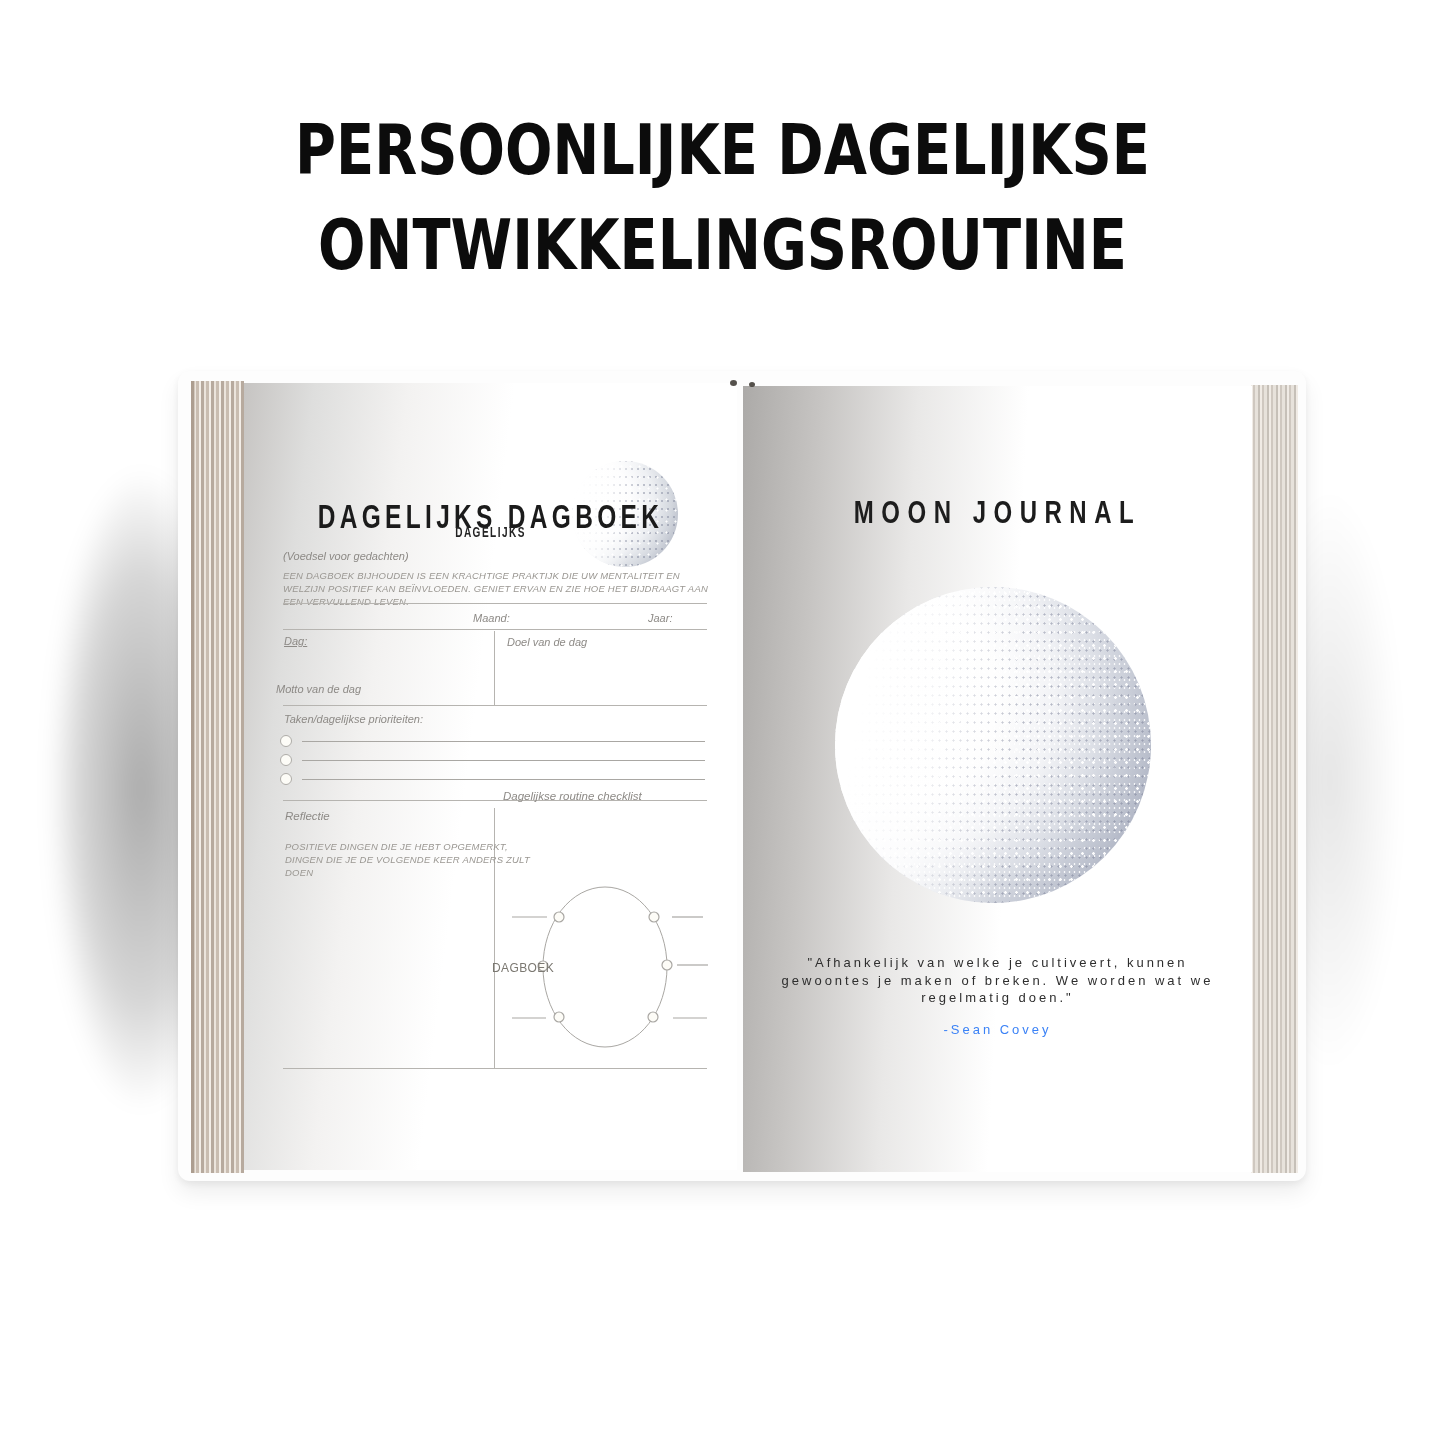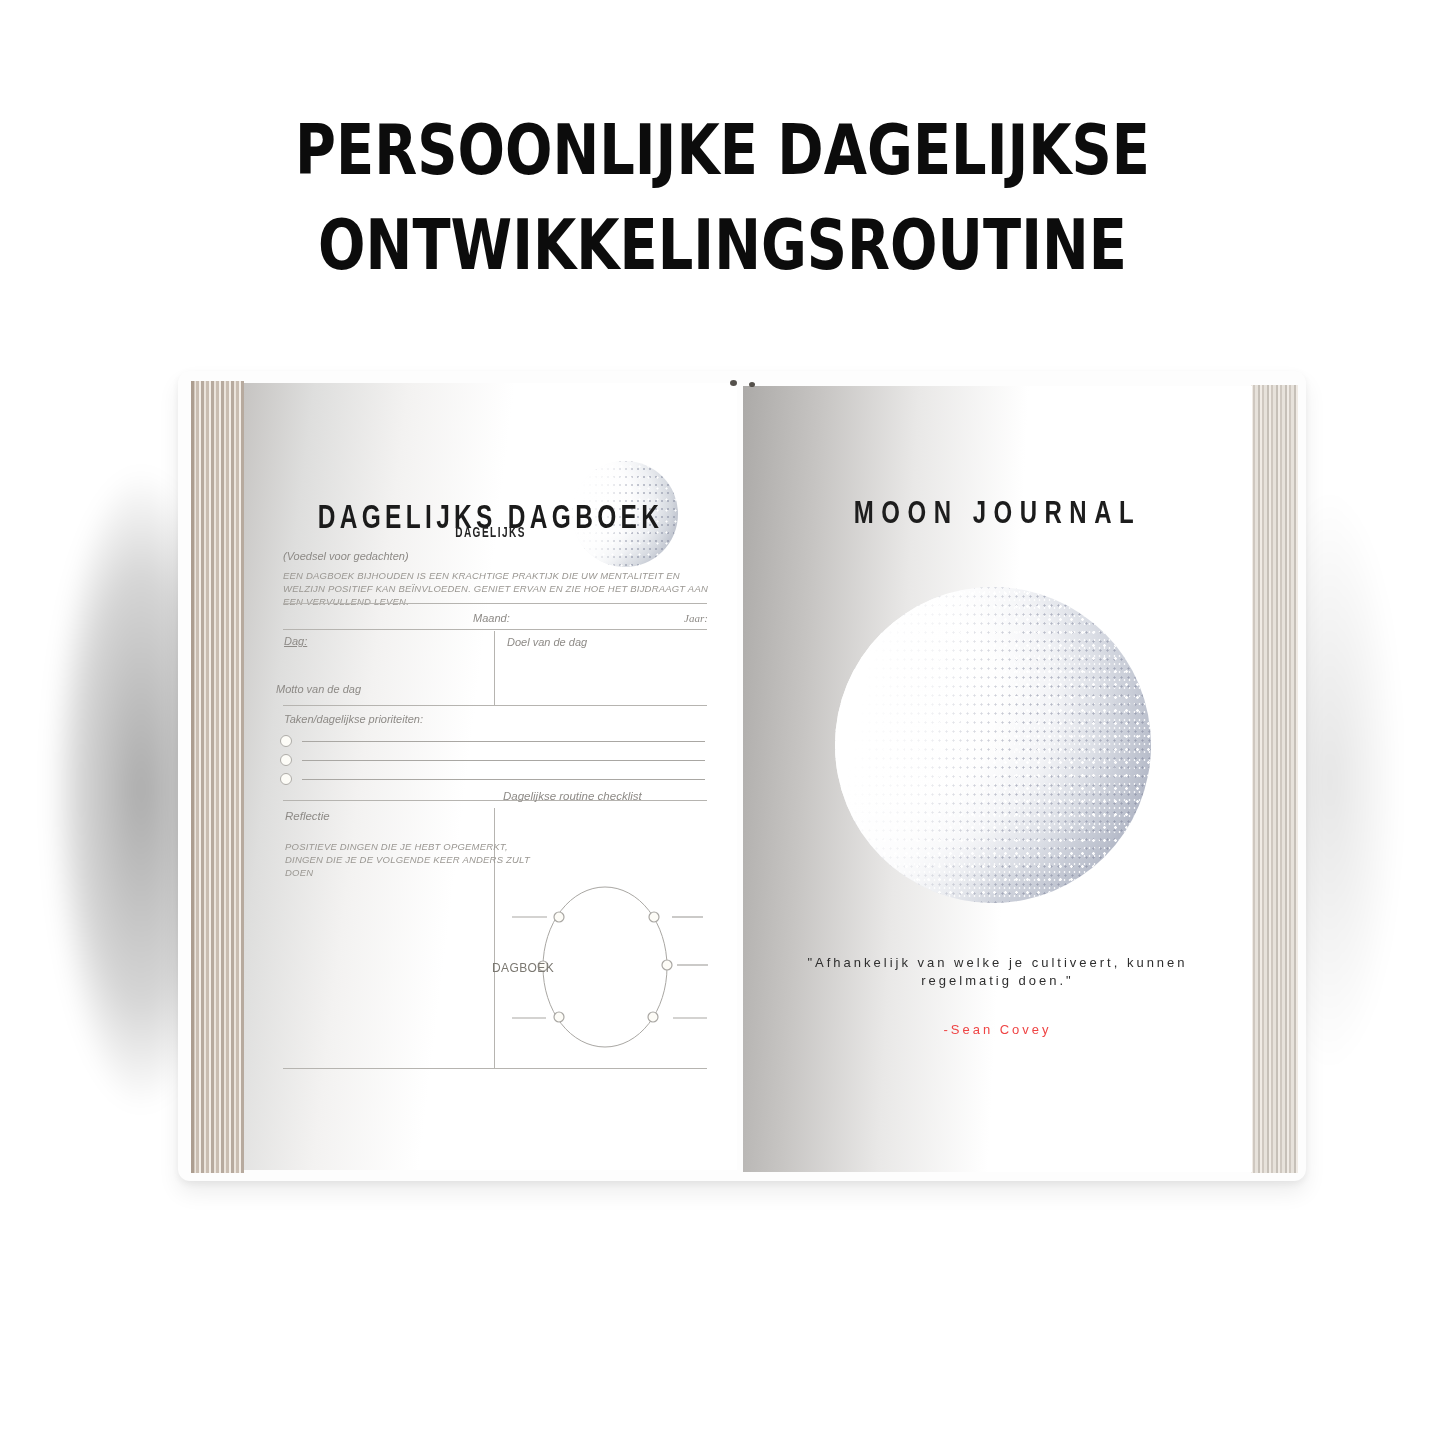--- a/index.html
+++ b/index.html
@@ -78,21 +78,21 @@
           radial-gradient(circle, rgba(255,255,255,0.95) 1px, rgba(255,255,255,0) 1.6px),
           radial-gradient(circle, rgba(118,124,148,0.5) 0.8px, rgba(255,255,255,0) 1.4px),
           radial-gradient(circle, rgba(255,255,255,0.85) 0.7px, rgba(255,255,255,0) 1.2px);
         background-size:11px 13px, 7px 9px, 5px 8px;background-position:0 0, 3px 5px, 2px 1px;}
   .moon-big::after{content:"";position:absolute;inset:0;border-radius:50%;
         background:linear-gradient(100deg, #ffffff 12%, rgba(255,255,255,0.78) 32%, rgba(255,255,255,0) 58%);}
 
   .quote{position:absolute;left:743px;top:954px;width:509px;text-align:center;z-index:3;
         font-size:13px;line-height:17.5px;letter-spacing:3px;color:#2e2e2e;}
   .quote-author{position:absolute;left:743px;top:1022px;width:509px;text-align:center;z-index:3;
-        font-size:13px;letter-spacing:3px;color:#ef4444;}
+        font-size:13px;letter-spacing:3px;color:#3b82f6;}
 </style>
 </head>
 <body>
 
 <div class="stage">
 
   <div class="headline">
     <span class="headline-line">PERSOONLIJKE DAGELIJKSE</span>
     <span class="headline-line">ONTWIKKELINGSROUTINE</span>
   </div>
@@ -111,21 +111,21 @@
   <div class="moon-small"></div>
   <div class="lp-heading">DAGELIJKS DAGBOEK</div>
   <div class="lp-subheading">DAGELIJKS</div>
 
   <div class="it-label" style="left:283px;top:550px;">(Voedsel voor gedachten)</div>
   <div class="it-small" style="left:283px;top:569px;width:428px;">EEN DAGBOEK BIJHOUDEN IS EEN KRACHTIGE PRAKTIJK DIE UW MENTALITEIT EN WELZIJN POSITIEF KAN BEÏNVLOEDEN. GENIET ERVAN EN ZIE HOE HET BIJDRAAGT AAN EEN VERVULLEND LEVEN.</div>
 
   <div class="hline" style="top:603px;"></div>
   <div class="it-label" style="left:284px;top:635px;text-decoration:underline;">Dag:</div>
   <div class="it-label" style="left:473px;top:612px;">Maand:</div>
-  <div class="it-label" style="left:684px;top:612px;font-family:Liberation Serif, serif;">Jaar:</div>
+  <div class="it-label" style="left:648px;top:612px;">Jaar:</div>
   <div class="hline" style="top:629px;"></div>
 
   <div class="it-label" style="left:276px;top:636px;margin-top:47px;">Motto van de dag</div>
   <div class="it-label" style="left:507px;top:636px;">Doel van de dag</div>
   <div class="vline" style="left:494px;top:631px;height:74px;"></div>
   <div class="hline" style="top:705px;"></div>
 
   <div class="it-label" style="left:284px;top:713px;text-align:center;">Taken/dagelijkse prioriteiten:</div>
   <div>
     <div class="task-circle" style="left:280px;top:735px;"></div>
@@ -161,17 +161,18 @@
     <circle cx="153" cy="139" r="5" fill="#fdfcf7" stroke="#a9a7a3" stroke-width="1.2"></circle>
   </svg>
   <div class="diagram-label">DAGBOEK</div>
   <div class="hline" style="top:1068px;"></div>
 
   <div class="moon-big"></div>
   <div class="rp-heading">MOON JOURNAL</div>
 
   <div class="quote">
     <div>"Afhankelijk van welke je cultiveert, kunnen</div>
+    <div>gewoontes je maken of breken. We worden wat we</div>
     <div>regelmatig doen."</div>
   </div>
   <div class="quote-author">-Sean Covey</div>
 
 </div>
 
 </body></html>

